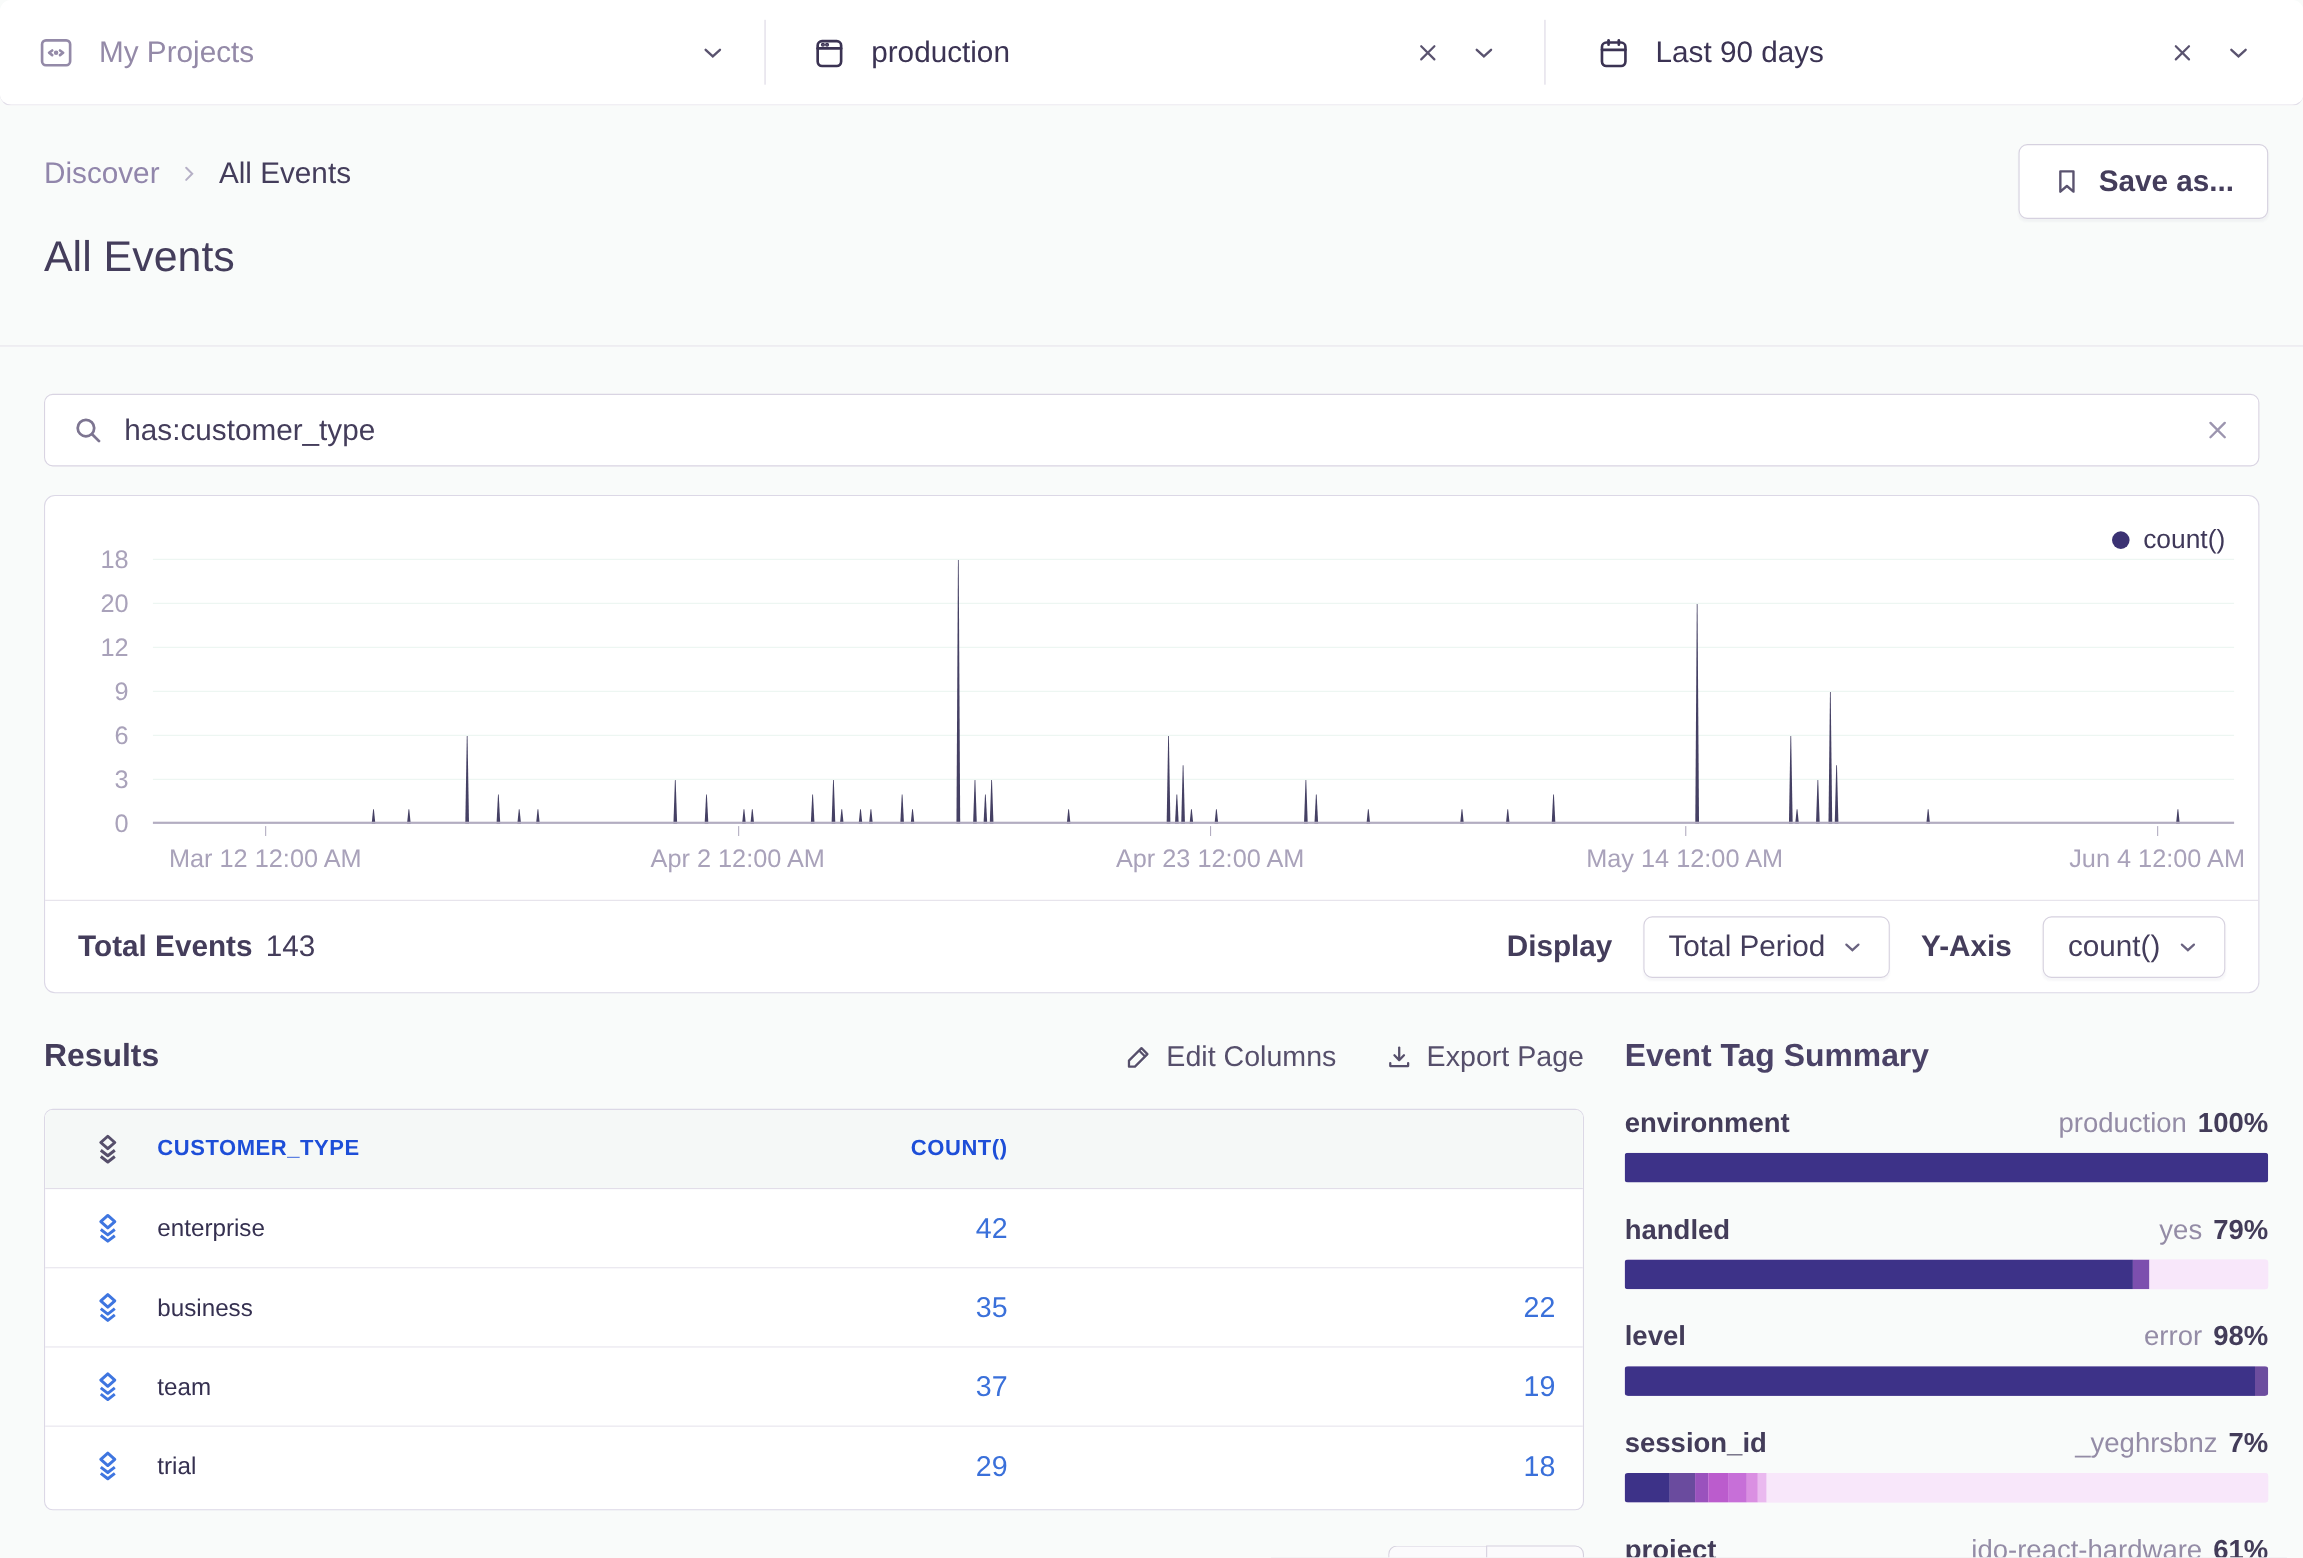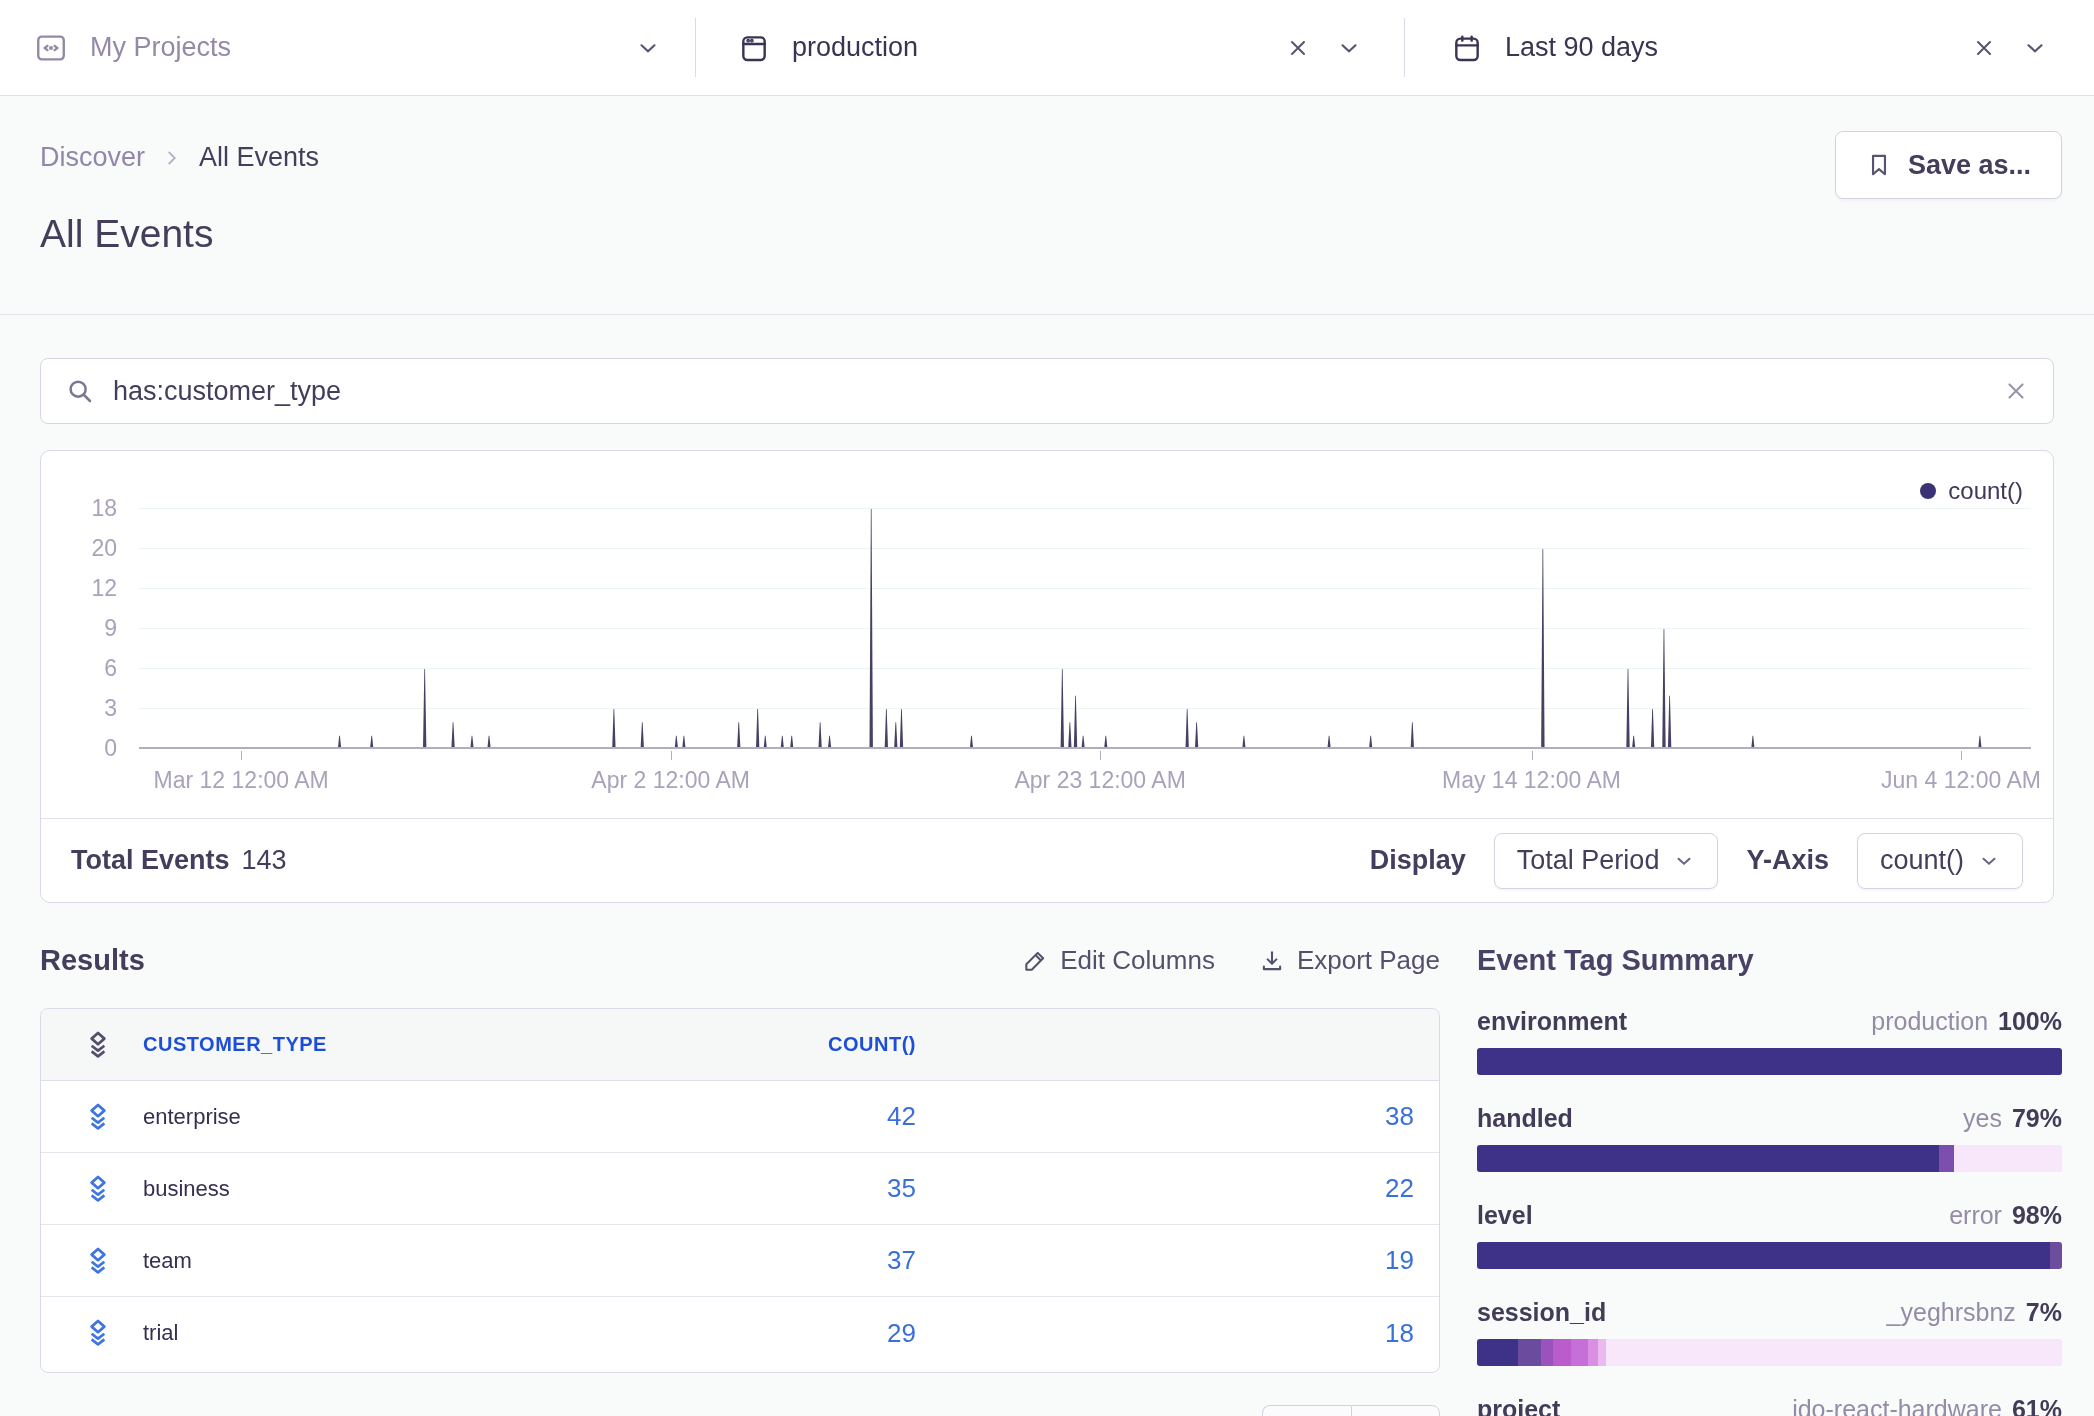--- a/index.html
+++ b/index.html
@@ -1,21 +1,21 @@
 <!DOCTYPE html>
 <html><head>
 <meta charset="utf-8">
 <style>
   * { margin:0; padding:0; box-sizing:border-box; }
   body { font-family:"Liberation Sans", sans-serif; background:#e8e8ec; }
   .page { position:relative; width:2094px; height:1416px; background:#f9fbfa; overflow:hidden; color:#433c59; }
 
   
   .topbar { position:absolute; top:0; left:0; width:2094px; height:96px; background:#fff;
-            border-bottom:1px solid #e2dee9; display:flex; align-items:stretch; z-index:5; }
+            border-bottom:1px solid #e2dee9; display:flex; align-items:stretch; z-index:5;border-radius:10px; }
   .tb-section { display:flex; align-items:center; position:relative; }
   .tb-sep { width:1px; background:#dcd8e4; margin:18px 0; }
   .tb-proj { width:695px; padding:0 34px; }
   .tb-env  { width:708px; padding:0 42px; }
   .tb-date { flex:1; padding:0 46px; }
   .tb-label { font-size:27px; margin-left:22px; white-space:nowrap; }
   .tb-proj .tb-label { color:#948aa8; }
   .tb-env .tb-label, .tb-date .tb-label { color:#3b3353; font-weight:500; }
   .tb-right { margin-left:auto; display:flex; align-items:center; gap:26px; color:#5a536f; }
   .icon { display:inline-flex; align-items:center; justify-content:center; }
@@ -362,21 +362,20 @@
     <div class="t-row t-body-row">
       <span class="t-icon-cell icon">
         <svg width="34" height="34" viewBox="0 0 24 24" fill="none" stroke="#3f76e0" stroke-width="1.9" stroke-linejoin="round">
             <path d="M12 3.5 L16.5 7.5 L12 11.5 L7.5 7.5 Z"></path>
             <path d="M7.5 12.5 L12 16 L16.5 12.5"></path>
             <path d="M7.5 16.5 L12 20 L16.5 16.5"></path>
           </svg>
       </span>
       <span class="t-name">enterprise</span>
       <span class="t-num t-link">42</span>
-      <span class="t-num t-link">38</span>
     </div>
     <div class="t-row t-body-row">
       <span class="t-icon-cell icon">
         <svg width="34" height="34" viewBox="0 0 24 24" fill="none" stroke="#3f76e0" stroke-width="1.9" stroke-linejoin="round">
             <path d="M12 3.5 L16.5 7.5 L12 11.5 L7.5 7.5 Z"></path>
             <path d="M7.5 12.5 L12 16 L16.5 12.5"></path>
             <path d="M7.5 16.5 L12 20 L16.5 16.5"></path>
           </svg>
       </span>
       <span class="t-name">business</span>

